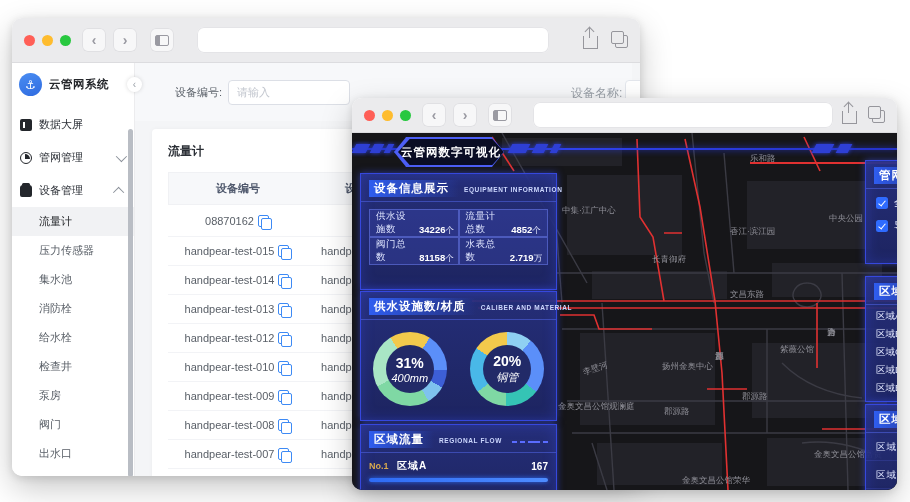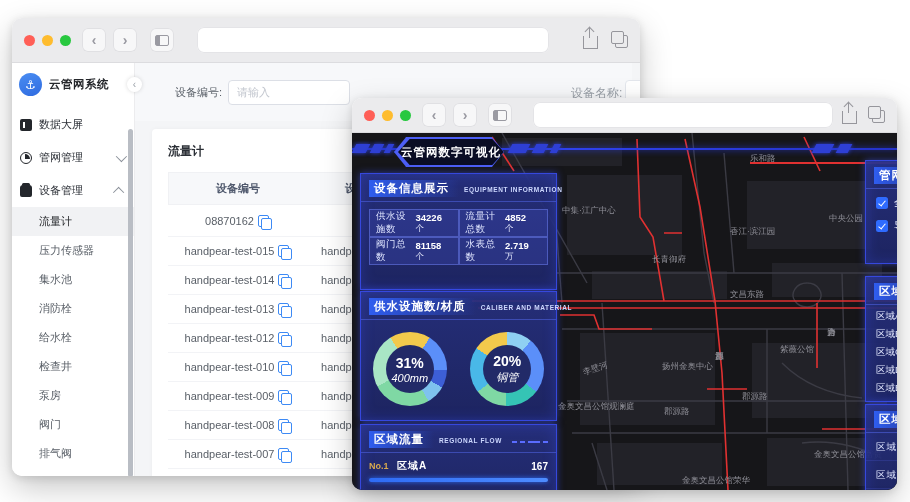--- a/index.html
+++ b/index.html
@@ -80,21 +80,21 @@
             display:flex;align-items:center;justify-content:center;color:#fff;font-size:11.5px;font-weight:bold;letter-spacing:1px;}
   .panel{position:absolute;background:linear-gradient(180deg,rgba(38,48,128,.93),rgba(30,38,104,.9));
          border:1px solid #3648dd;box-shadow:0 0 7px rgba(62,84,255,.55),inset 0 0 14px rgba(62,84,255,.28);z-index:6;}
   .ptitle{display:flex;align-items:baseline;gap:5px;padding:6px 8px 4px 8px;border-bottom:1px solid rgba(92,112,255,.45);}
   .ptitle-zh{font-size:11.5px;font-weight:bold;color:#fff;background:linear-gradient(90deg,#2f5df0,rgba(47,93,240,0));padding:1px 10px 1px 5px;letter-spacing:1px;white-space:nowrap;}
   .ptitle-en{font-size:6.5px;color:#cdd8ff;letter-spacing:.6px;font-weight:bold;white-space:nowrap;}
   .stat-grid{padding:7px 8px;}
   .stat-row{display:flex;}
   .stat-cell{flex:1;display:flex;border:1px solid rgba(118,138,255,.45);background:rgba(64,78,190,.32);min-height:26px;}
   .stat-label{flex:1;font-size:9.5px;color:#dfe5ff;display:flex;align-items:center;padding-left:6px;letter-spacing:.5px;}
-  .stat-val{width:42px;display:flex;flex-direction:column;justify-content:center;font-size:9.5px;color:#fff;font-weight:bold;line-height:1.15;}
+  .stat-val{width:42px;display:flex;flex-direction:row;justify-content:center;font-size:9.5px;color:#fff;font-weight:bold;line-height:1.15;align-items:flex-end;}
   .stat-val .u{font-weight:normal;font-size:8.5px;color:#e8ecff;}
   .stat-cell.wide .stat-val{width:auto;flex-direction:row;align-items:center;gap:4px;}
   .donut-wrap{display:flex;justify-content:space-around;padding-top:12px;}
   .donut{width:74px;height:74px;border-radius:50%;position:relative;}
   .donut::after{content:"";position:absolute;inset:13px;border-radius:50%;background:#222a68;}
   .donut-c{position:absolute;inset:0;z-index:2;display:flex;flex-direction:column;align-items:center;justify-content:center;color:#fff;}
   .donut-pct{font-size:14px;font-weight:bold;}
   .donut-lbl{font-size:11px;margin-top:1px;font-style:italic;}
   .flow-row{display:flex;align-items:center;padding:6px 8px 2px 8px;font-size:10px;color:#fff;}
   .flow-rank1{color:#d8a94e;width:28px;font-weight:bold;font-size:9px;}
@@ -161,21 +161,20 @@
             <span class="chev up"></span>
           </div>
           <div class="submenu-item active">流量计</div>
           <div class="submenu-item">压力传感器</div>
           <div class="submenu-item">集水池</div>
           <div class="submenu-item">消防栓</div>
           <div class="submenu-item">给水栓</div>
           <div class="submenu-item">检查井</div>
           <div class="submenu-item">泵房</div>
           <div class="submenu-item">阀门</div>
-          <div class="submenu-item">排气阀</div>
           <div class="submenu-item">出水口</div>
 
         </div>
         <div class="side-scroll"></div>
       </div>
 
       <div class="main">
         <div class="form-row">
           <span class="form-label">设备编号:</span>
           <input class="form-input" placeholder="请输入" style="">

